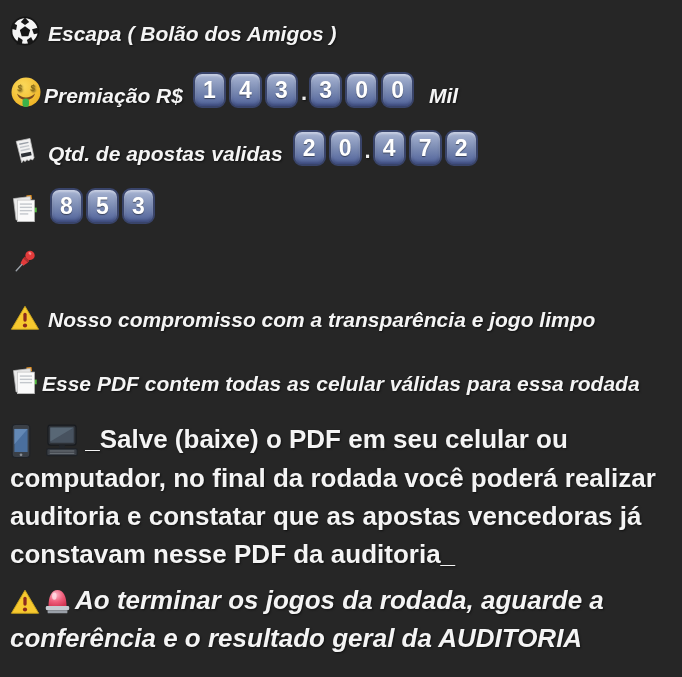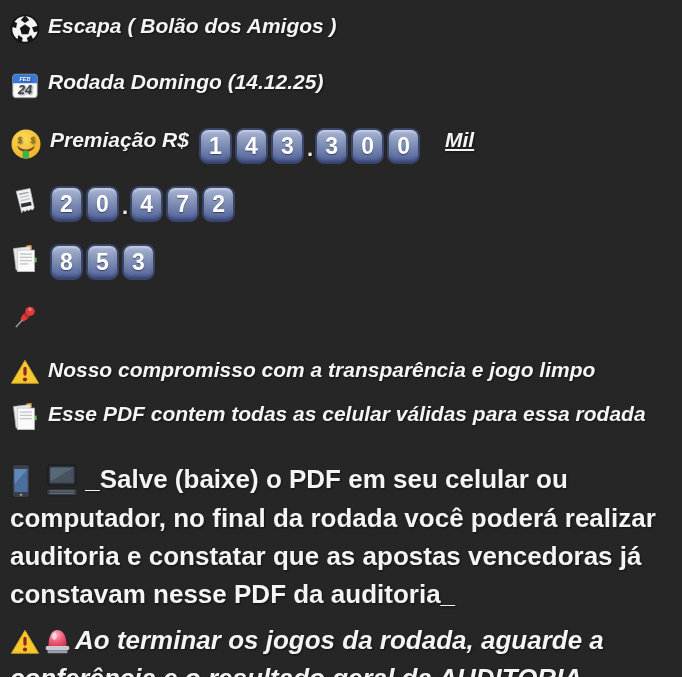--- a/index.html
+++ b/index.html
@@ -4,30 +4,30 @@
 <style>
   html,body{margin:0;padding:0;}
   body{
     width:682px;height:677px;overflow:hidden;
     background:#262626;
     font-family:"Liberation Sans",sans-serif;
     color:#f4f4f4;
   }
   .wrap{padding:14px 10px 0 10px;}
   .row{
-    display:flex;align-items:flex-start;
+    display:flex;align-items:flex-end;
     font-size:21px;font-weight:bold;font-style:italic;
     text-shadow:1px 1px 2px rgba(0,0,0,.55);
     white-space:nowrap;
   }
   .row .txt{margin-left:8px;}
-  .row .txt.tight{margin-left:8px;font-style:italic;}
+  .row .txt.tight{margin-left:2px;font-style:italic;}
   .h32{height:32px;} .h34{height:34px;} .h38{height:38px;}
   .mb24{margin-bottom:24px;} .mb20{margin-bottom:20px;}
-  .mb30{margin-bottom:12px;} .mb8{margin-bottom:8px;}
+  .mb30{margin-bottom:30px;} .mb8{margin-bottom:8px;}
   .para{
     display:block;font-size:26px;font-weight:bold;
     line-height:38px;white-space:normal;
     text-shadow:1px 1px 2px rgba(0,0,0,.55);
   }
   .para.italic{font-style:italic;}
   .para .icon{vertical-align:middle;margin-right:4px;}
   .kcwrap{display:inline-flex;align-items:center;margin-left:10px;}
   .kc{
     display:inline-flex;align-items:center;justify-content:center;
@@ -37,52 +37,41 @@
     border:2px solid #39446a;
     box-shadow:inset 0 2px 2px rgba(255,255,255,.35), inset 0 -2px 3px rgba(0,0,30,.25);
     box-sizing:border-box;
     color:#ffffff;font-size:23px;font-weight:bold;font-style:normal;
     text-shadow:0 1px 1px rgba(0,0,0,.45);
   }
   .kcdot{
     align-self:flex-end;margin:0 2px 2px 0;
     color:#ececec;font-size:22px;font-weight:bold;font-style:normal;
   }
-  .suffix{margin-left:22px;text-decoration:underline;}
+  .suffix{margin-left:12px;}
   .icon{display:inline-block;flex:0 0 auto;}
 </style>
 </head>
 <body>
 
 <div class="wrap">
 
   <div class="row h32 mb24">
     <svg class="icon" width="30" height="30" viewBox="0 0 64 64">
       <circle cx="32" cy="32" r="29" fill="#f4f4f4" stroke="#161616" stroke-width="4"></circle>
       <polygon points="32,22 43,30 39,43 25,43 21,30" fill="#161616"></polygon>
       <polygon points="32,3 41,13 32,19 23,13" fill="#161616"></polygon>
       <polygon points="59,25 61,37 51,39 47,28" fill="#161616"></polygon>
       <polygon points="50,55 39,61 36,51 45,45" fill="#161616"></polygon>
       <polygon points="14,61 25,61 27,51 18,45" fill="#161616"></polygon>
       <polygon points="3,27 5,15 15,19 13,30" fill="#161616"></polygon>
     </svg>
     <span class="txt">Escapa ( Bolão dos Amigos )</span>
   </div>
 
-  <div class="row h34 mb24">
-    <svg class="icon" width="30" height="30" viewBox="0 0 64 64">
-      <rect x="15" y="4" width="5" height="10" rx="2" fill="#23262b"></rect>
-      <rect x="44" y="4" width="5" height="10" rx="2" fill="#23262b"></rect>
-      <rect x="6" y="9" width="52" height="50" rx="6" fill="#fbfbfb" stroke="#9aa0a8" stroke-width="2"></rect>
-      <path d="M6 15 q0 -6 6 -6 h40 q6 0 6 6 v13 H6 Z" fill="#3b79d6"></path>
-      <text x="32" y="24" font-size="12" font-weight="bold" fill="#ffffff" text-anchor="middle">FEB</text>
-      <text x="32" y="52" font-size="27" font-weight="bold" fill="#3a3f46" text-anchor="middle">24</text>
-    </svg>
-    <span class="txt">Rodada Domingo (14.12.25)</span>
-  </div>
 
   <div class="row h38 mb20">
     <svg class="icon" width="32" height="32" viewBox="0 0 64 64">
       <defs>
         <radialGradient id="faceg" cx="40%" cy="30%" r="80%">
           <stop offset="0%" stop-color="#fbda5c"></stop>
             <stop offset="100%" stop-color="#eeb020"></stop>
         </radialGradient>
       </defs>
       <circle cx="32" cy="32" r="29" fill="url(#faceg)"></circle>
@@ -107,20 +96,21 @@
   <div class="row h38 mb20">
     <svg class="icon" width="30" height="30" viewBox="0 0 64 64">
       <g transform="rotate(-12 32 32)">
         <path d="M18 8 h30 v42 l-4 4 -4 -3 -4 3 -4 -3 -4 3 -4 -3 -4 4 Z" fill="#f2f2f2" stroke="#bdbdbd" stroke-width="1.5"></path>
         <rect x="23" y="14" width="20" height="3" fill="#9aa0a8"></rect>
         <rect x="23" y="21" width="20" height="3" fill="#c3c7cc"></rect>
         <rect x="23" y="28" width="20" height="3" fill="#c3c7cc"></rect>
         <rect x="22" y="36" width="22" height="8" fill="#2e3238"></rect>
       </g>
     </svg>
+    <span class="txt">Qtd. de apostas validas</span>
     <span class="kcwrap">
       <span class="kc">2</span>
       <span class="kc">0</span>
       <span class="kcdot">.</span>
       <span class="kc">4</span>
       <span class="kc">7</span>
       <span class="kc">2</span>
     </span>
   </div>
 

